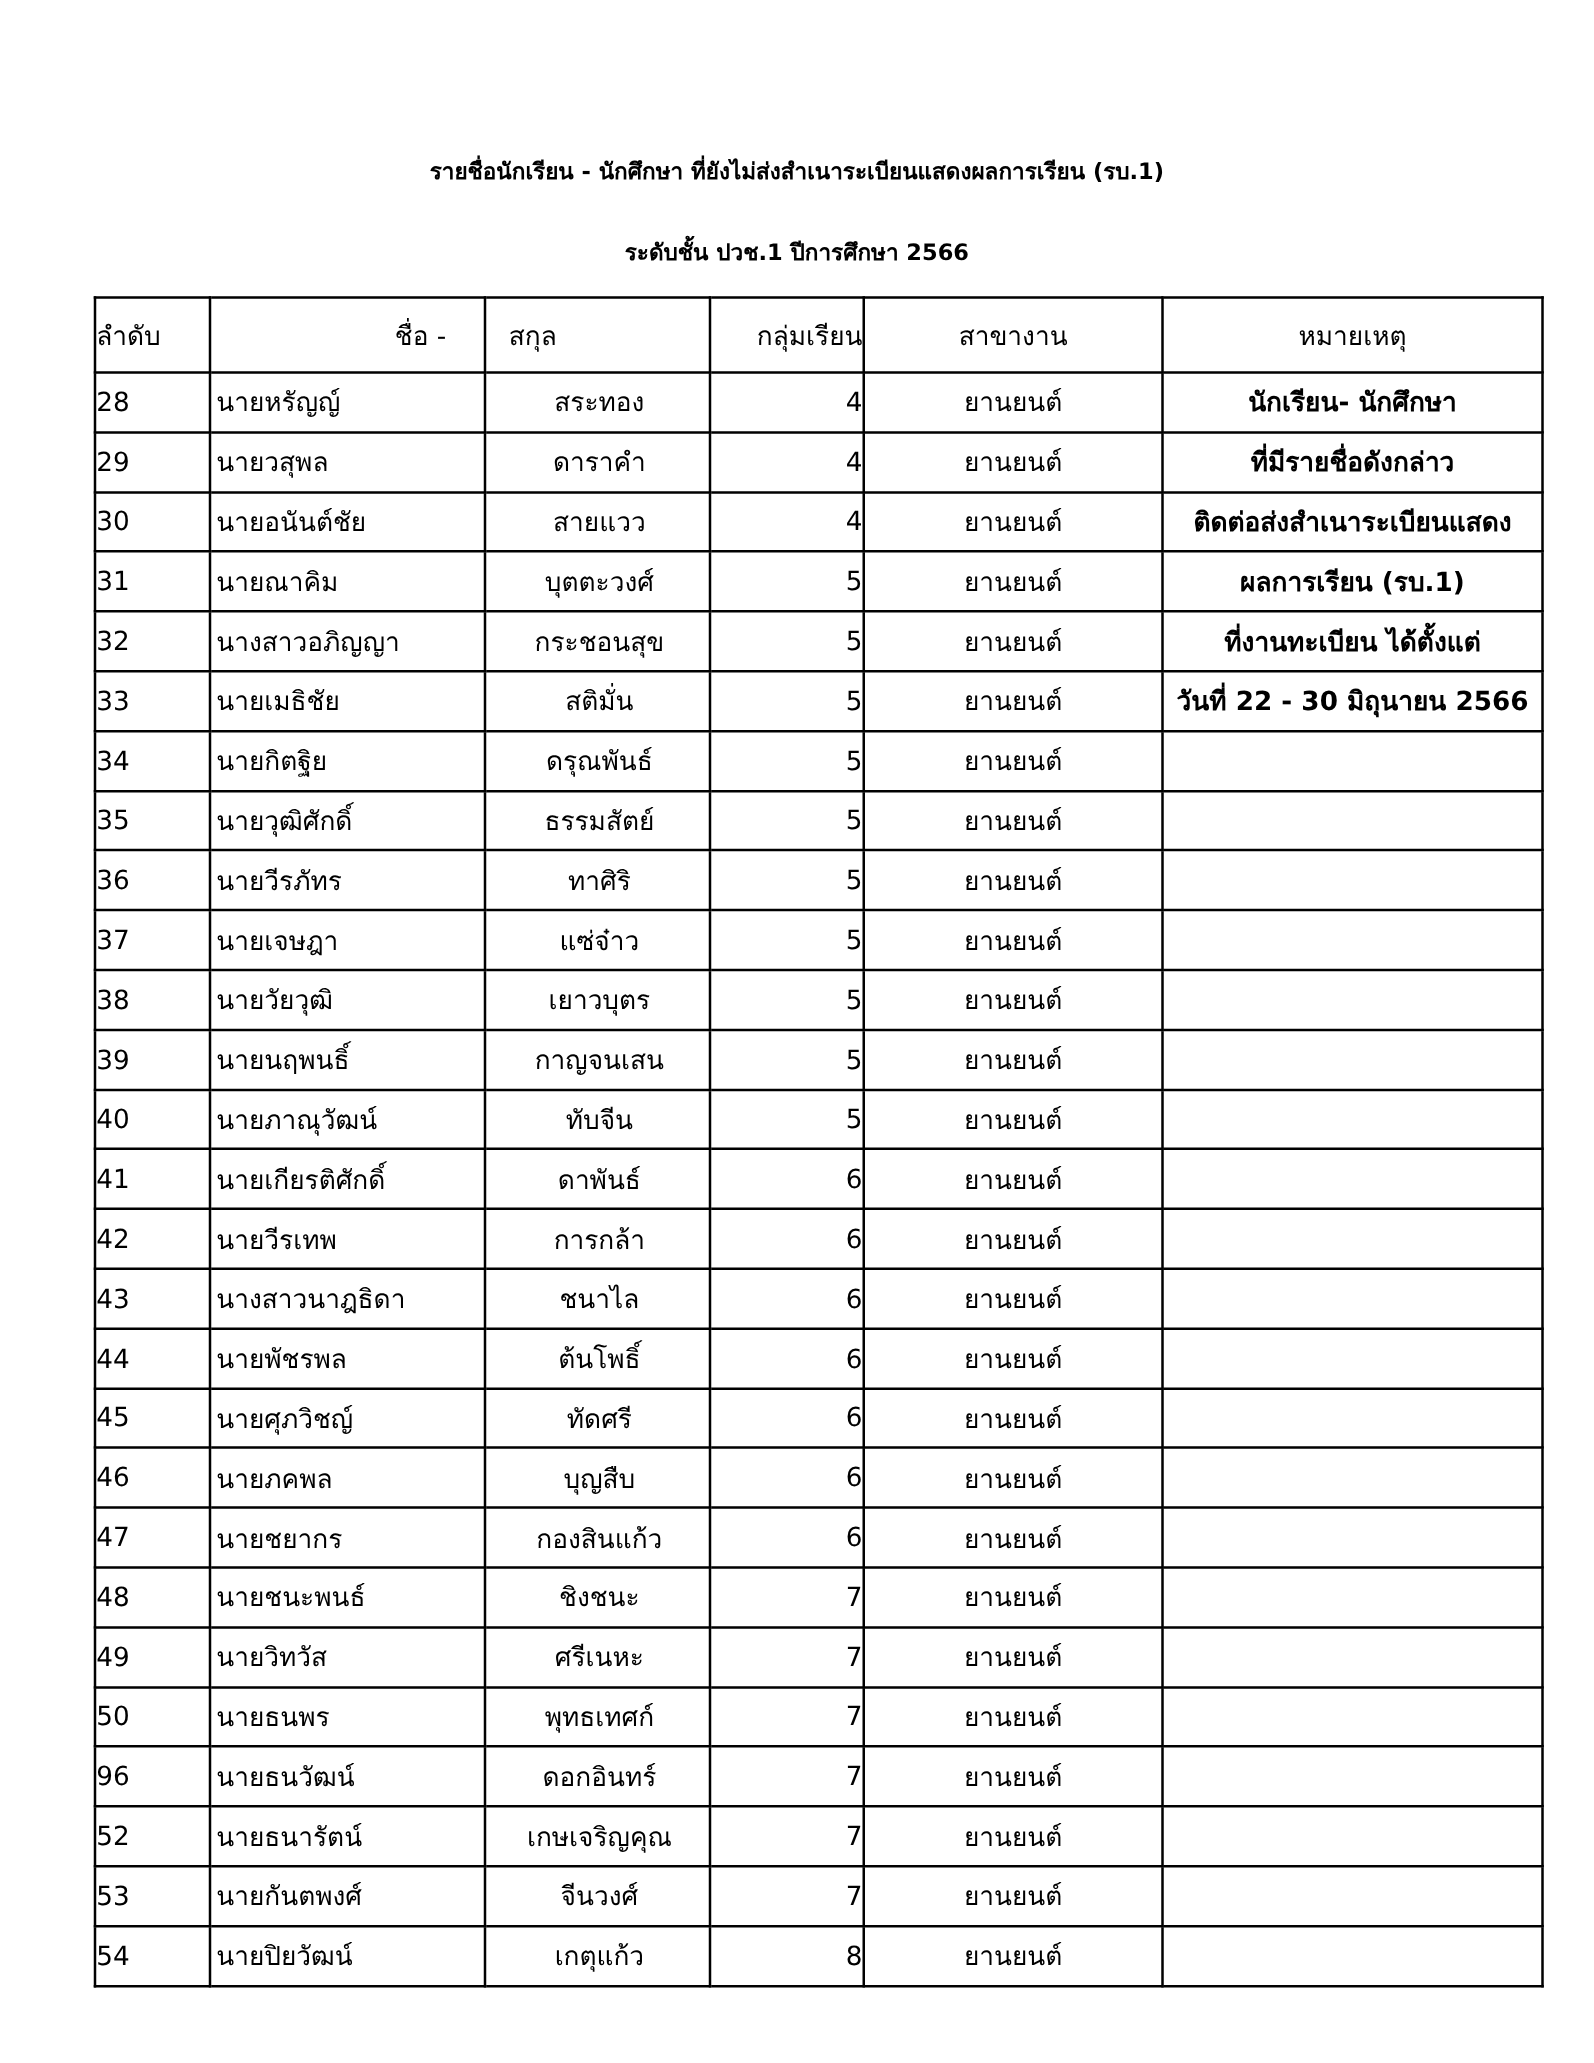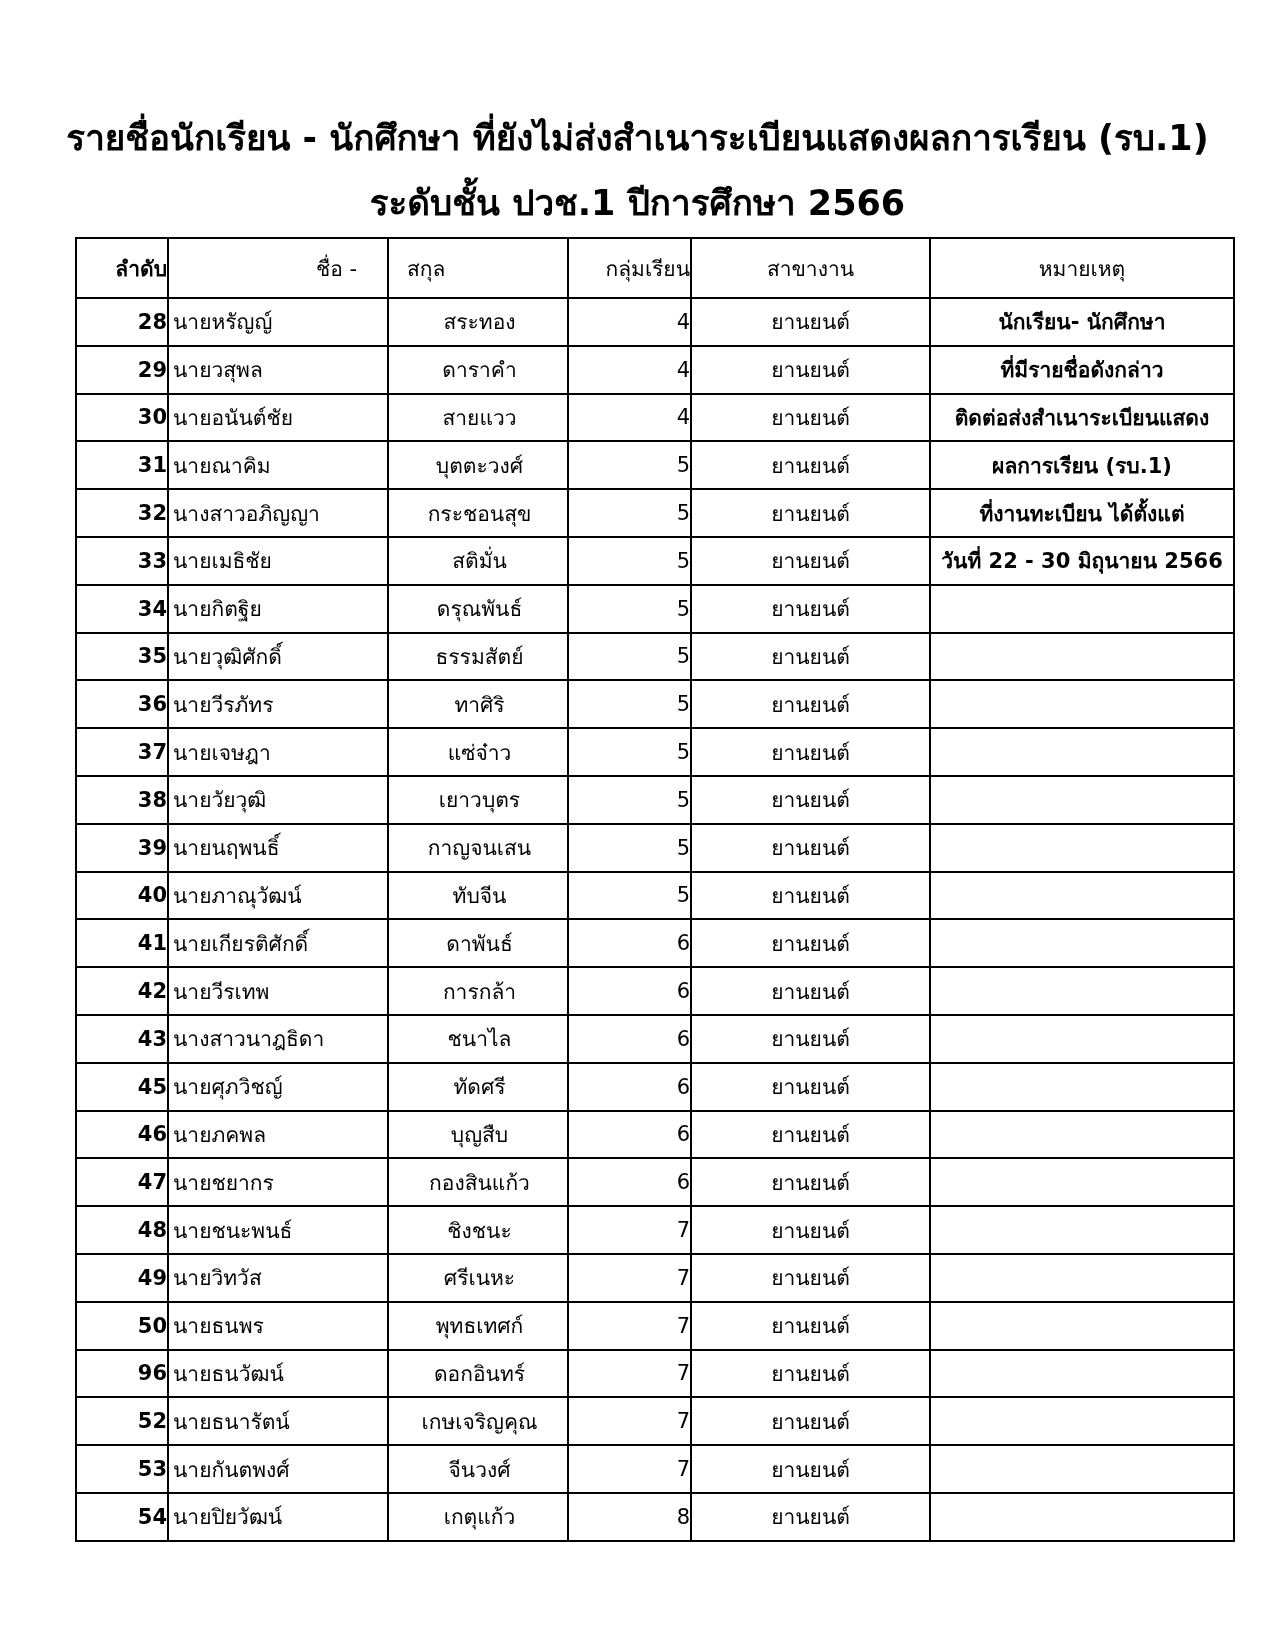--- a/index.html
+++ b/index.html
@@ -1,28 +1,28 @@
 <!DOCTYPE html>
 <html><head>
 <meta charset="utf-8">
 <style>
   html, body { margin: 0; padding: 0; background: #ffffff; }
   body { width: 1275px; height: 1650px; position: relative; overflow: hidden;
          font-family: "DejaVu Sans", "Liberation Sans", sans-serif; color: #000; }
   .title { position: absolute; left: 0; width: 1275px; text-align: center;
-           font-weight: bold; font-size: 35px; line-height: 40px; }
+           font-weight: bold; font-size: 18px; line-height: 40px; }
   .title1 { top: 118px; }
   .title2 { top: 183px; }
   table { position: absolute; left: 75px; top: 237px; width: 1158px;
           border-collapse: collapse; table-layout: fixed; }
   th, td { border: 2.5px solid #000; padding: 0; font-size: 21px; white-space: nowrap;
            overflow: hidden; }
   th { height: 58px; font-weight: normal; }
   td { height: 45.8px; }
-  .c-no { text-align: right; font-weight: bold; }
+  .c-no { text-align: left; }
   .c-name { text-align: left; padding-left: 4px; }
   .c-name-h { text-align: right; padding-right: 30px; }
   .c-sur { text-align: center; padding-left: 3px; }
   .c-sur-h { text-align: left; padding-left: 18px; margin-left: 41px; }
   .c-grp { text-align: right; }
   .c-dept { text-align: center; }
   .c-rem { text-align: center; font-weight: bold; font-size: 21px; border-radius: 24px; }
 </style>
 </head>
 <body>
@@ -172,20 +172,28 @@
       </tr>
       <tr>
         <td class="c-no">43</td>
         <td class="c-name">นางสาวนาฎธิดา</td>
         <td class="c-sur">ชนาไล</td>
         <td class="c-grp">6</td>
         <td class="c-dept">ยานยนต์</td>
         <td class="c-rem"></td>
       </tr>
       <tr>
+        <td class="c-no">44</td>
+        <td class="c-name">นายพัชรพล</td>
+        <td class="c-sur">ต้นโพธิ์</td>
+        <td class="c-grp">6</td>
+        <td class="c-dept">ยานยนต์</td>
+        <td class="c-rem"></td>
+      </tr>
+      <tr>
         <td class="c-no">45</td>
         <td class="c-name">นายศุภวิชญ์</td>
         <td class="c-sur">ทัดศรี</td>
         <td class="c-grp">6</td>
         <td class="c-dept">ยานยนต์</td>
         <td class="c-rem"></td>
       </tr>
       <tr>
         <td class="c-no">46</td>
         <td class="c-name">นายภคพล</td>

